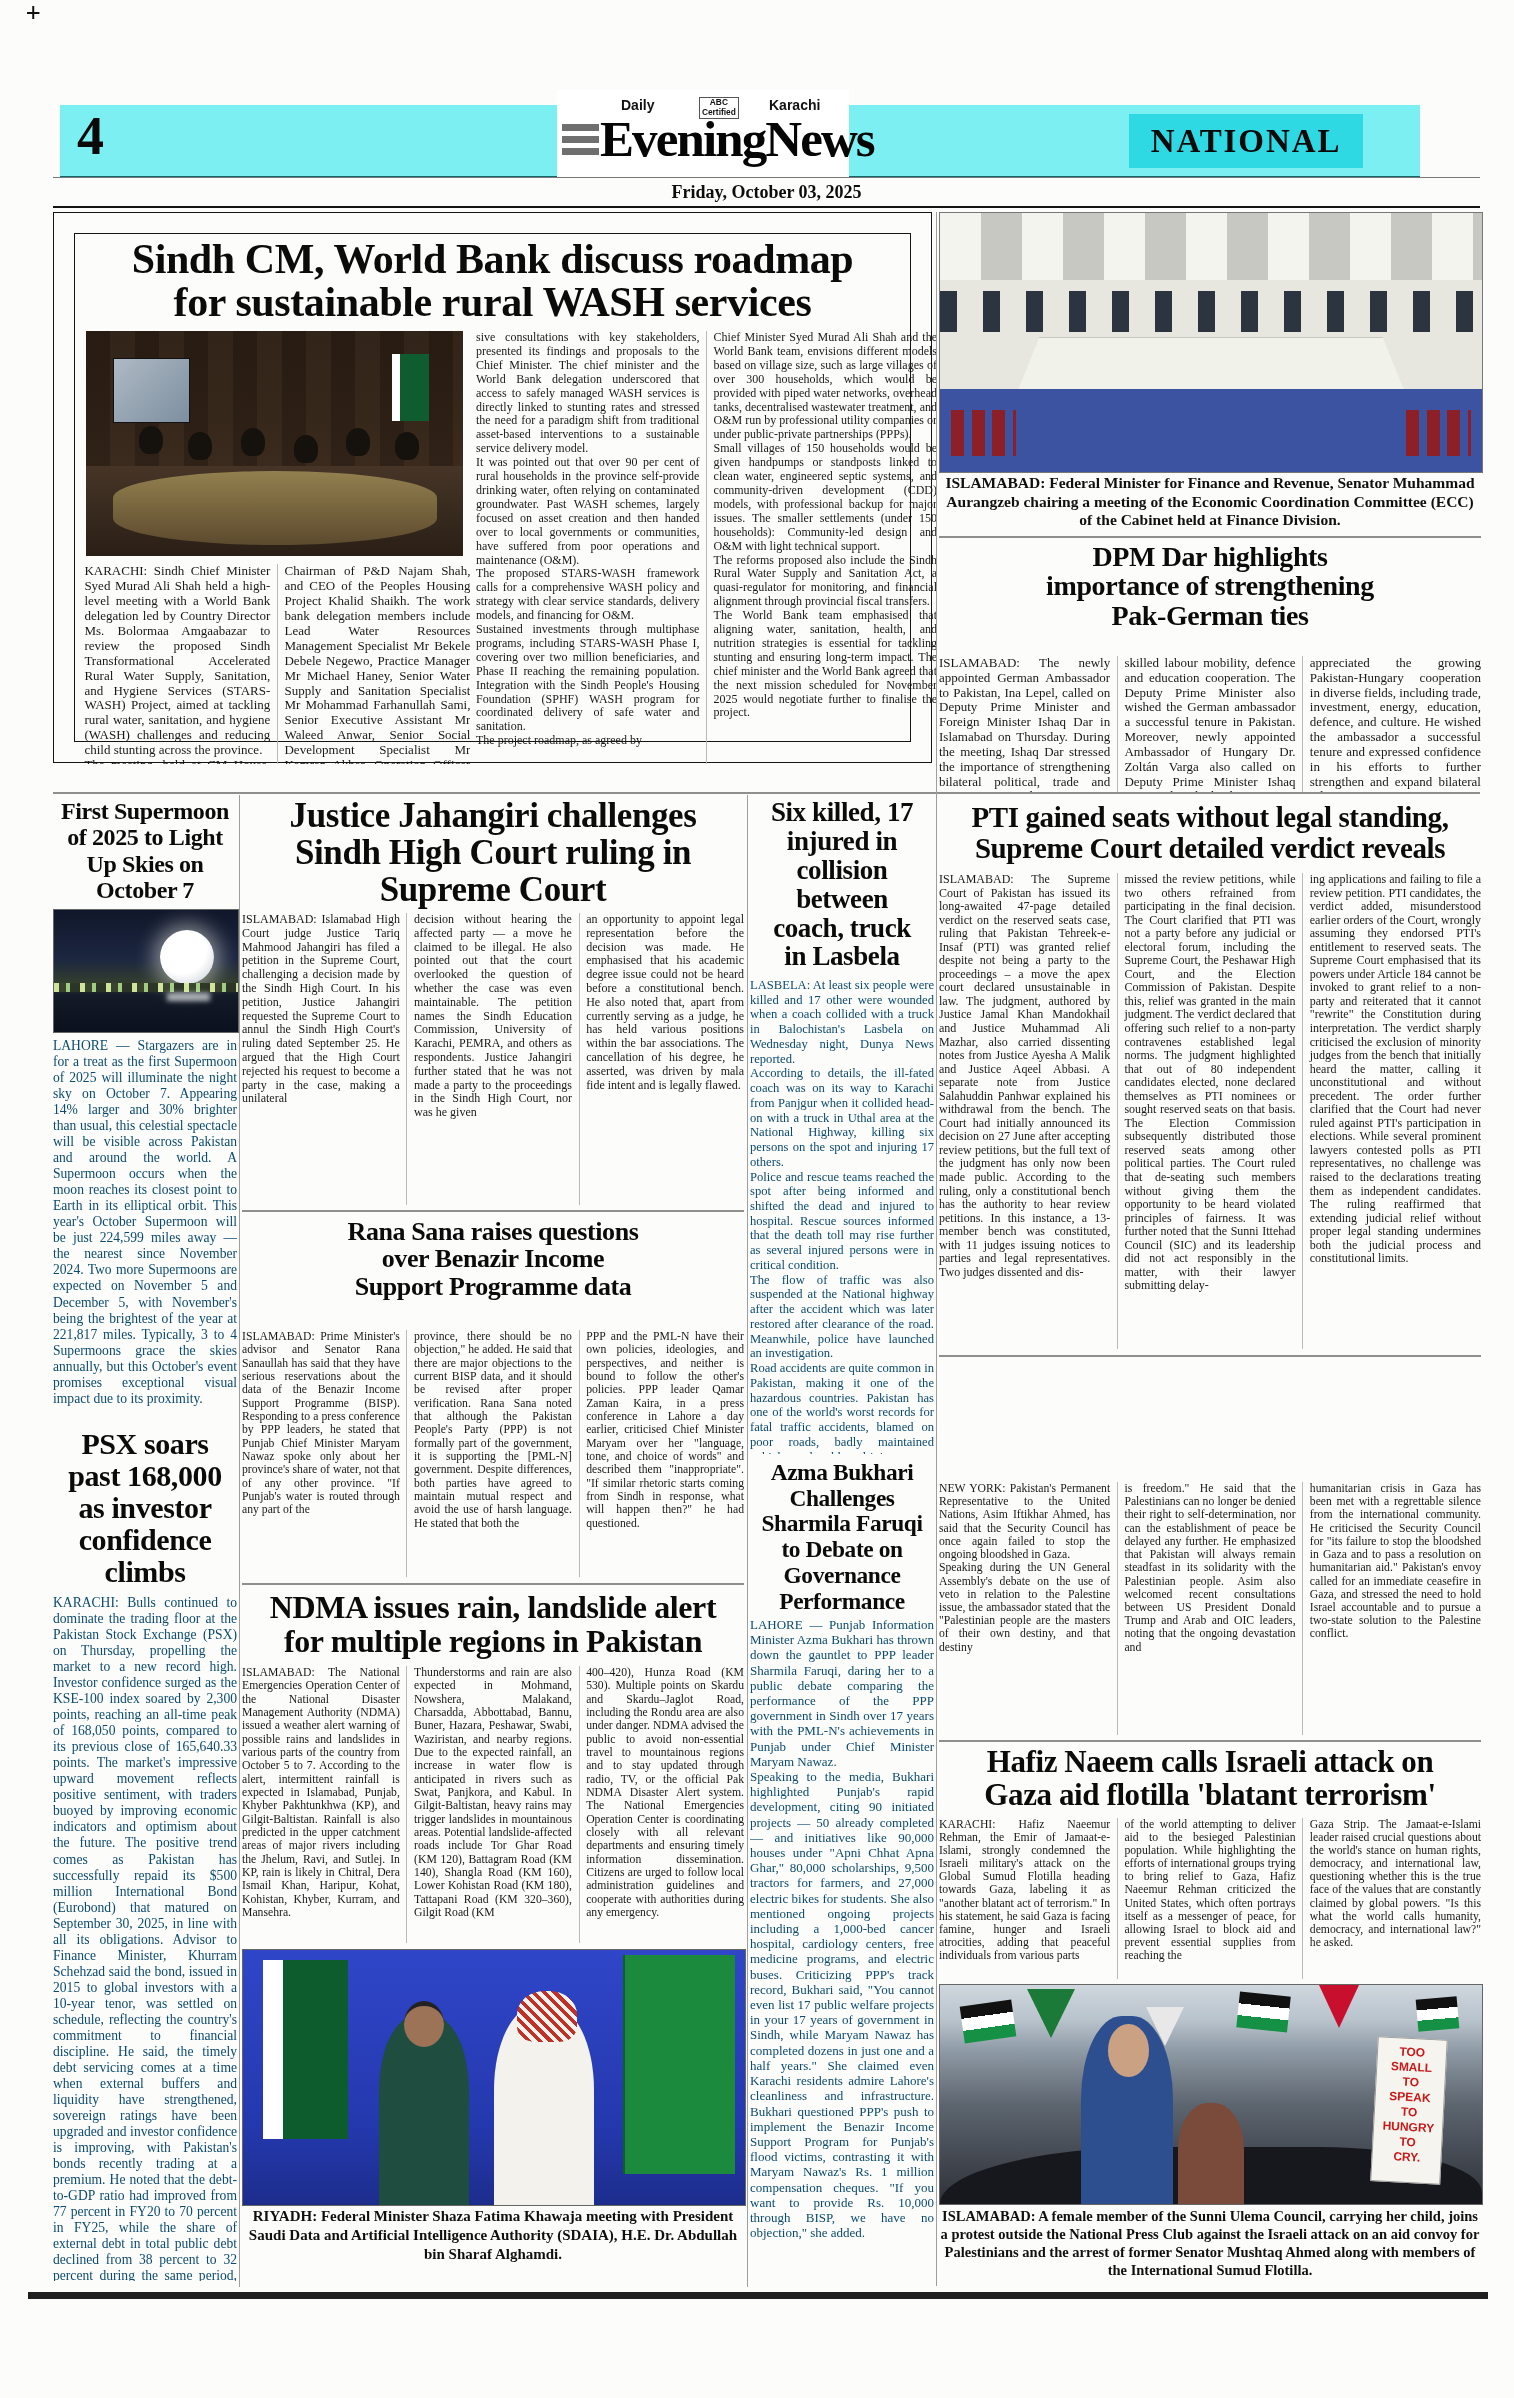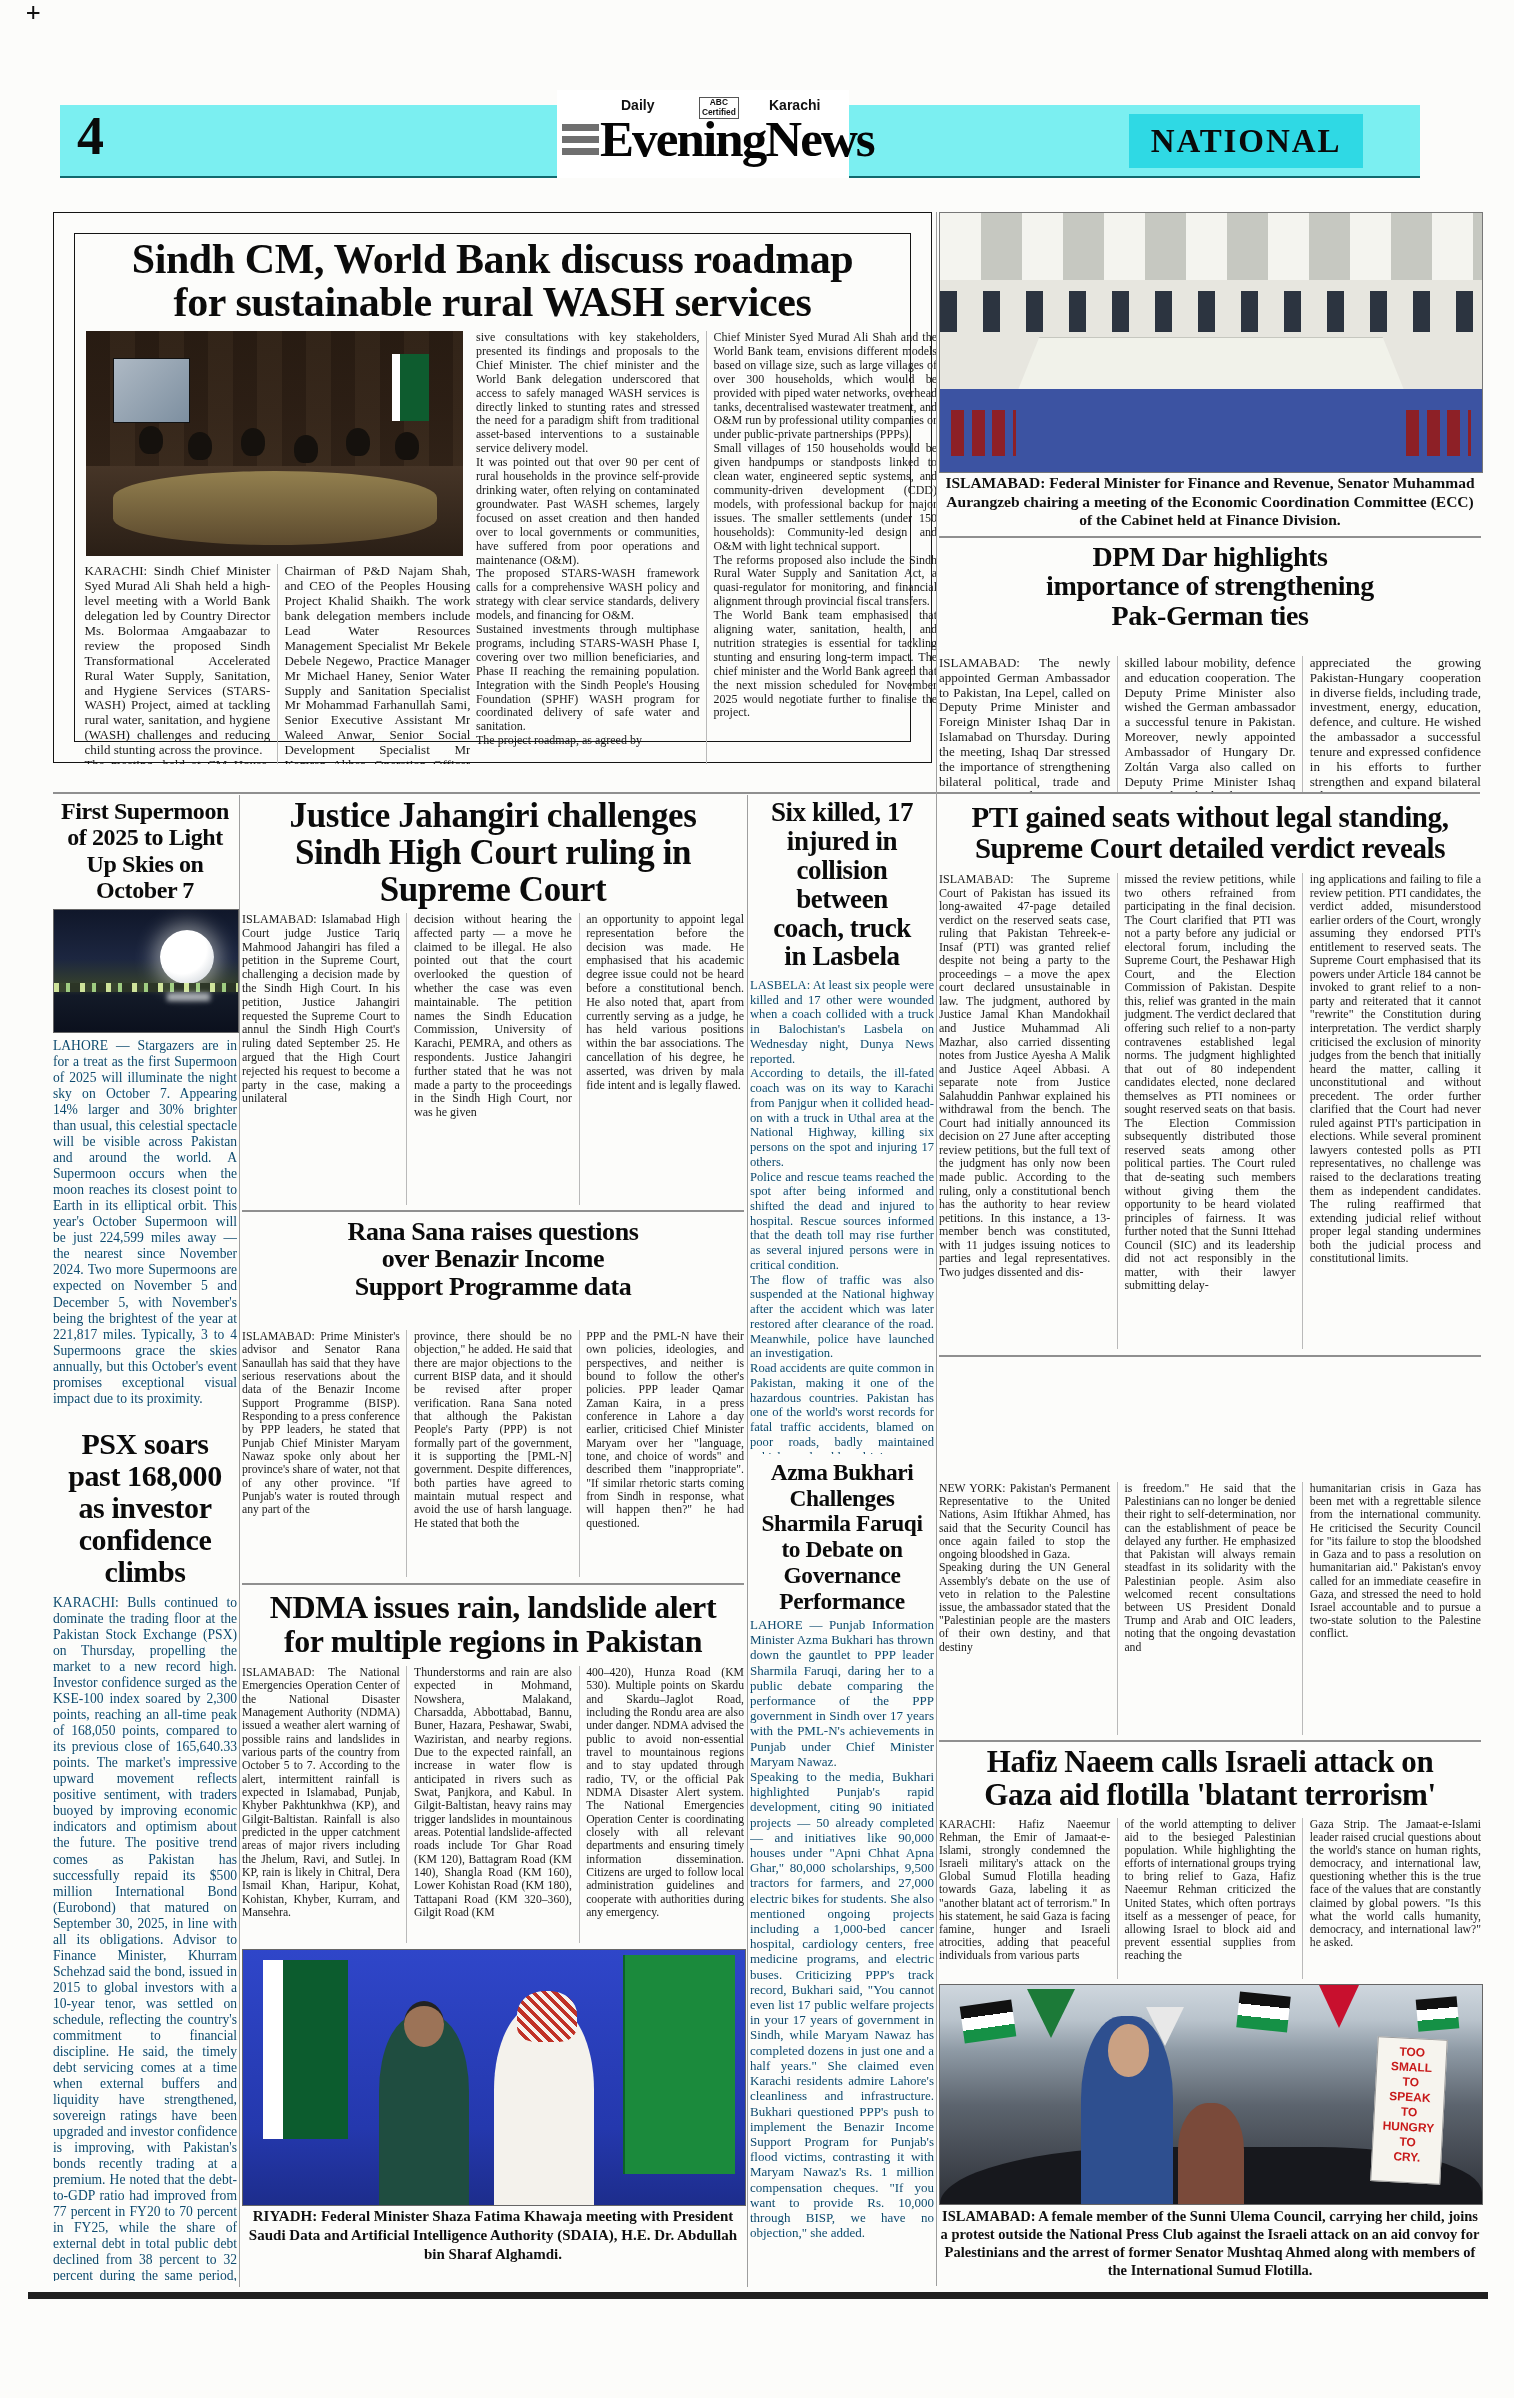--- a/index.html
+++ b/index.html
@@ -95,20 +95,21 @@
   <div class="pagenum">4</div>
   <div class="national">NATIONAL</div>
   <div class="logo-box">
     <span class="logo-bars"></span>
     <span class="logo-daily">Daily</span>
     <span class="logo-abc">ABC
 Certified</span>
     <span class="logo-karachi">Karachi</span>
     <div class="logo-main"><span>Evening</span><span>News</span></div>
   </div>
+  <div class="datebar"><span>Friday, October 03, 2025</span></div>
 
   <div class="box-outer">
     <div class="box-inner">
       <div class="hl" style="left:0;right:0;top:3.7px;font-size:42px;line-height:1.04;">Sindh CM, World Bank discuss roadmap
 for sustainable rural WASH services</div>
       <div class="photo wash-photo" style="left:11.2px;top:97px;width:377px;height:225px;">
         <span class="w-wall"></span>
         <span class="w-screen"></span>
         <span class="w-flag"></span>
         <span class="w-table"></span>

